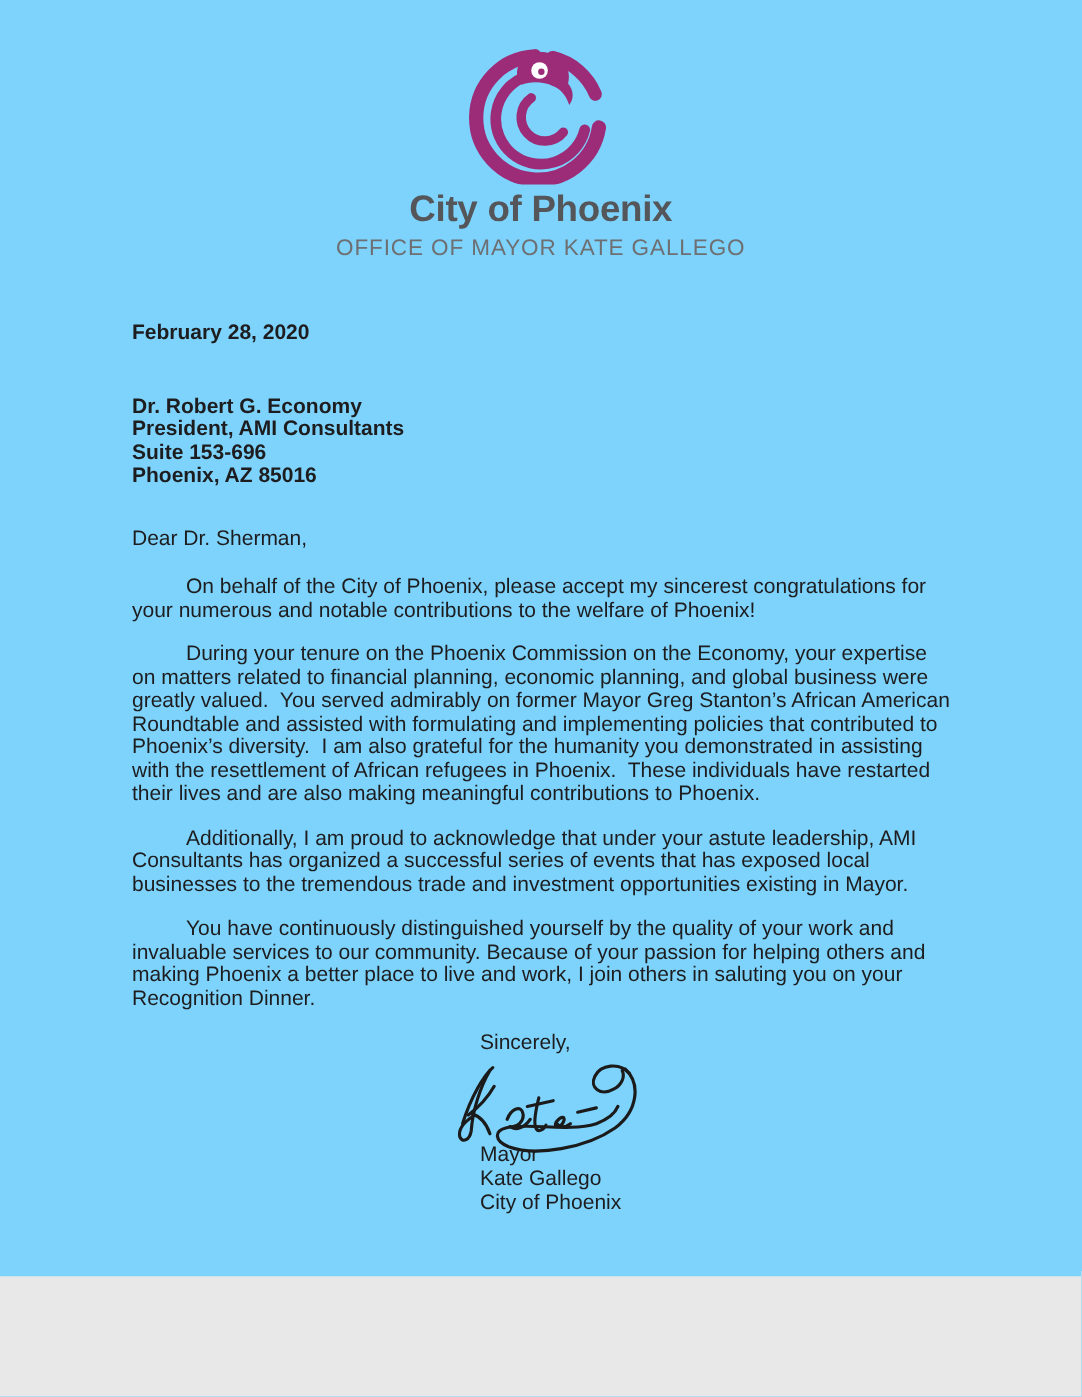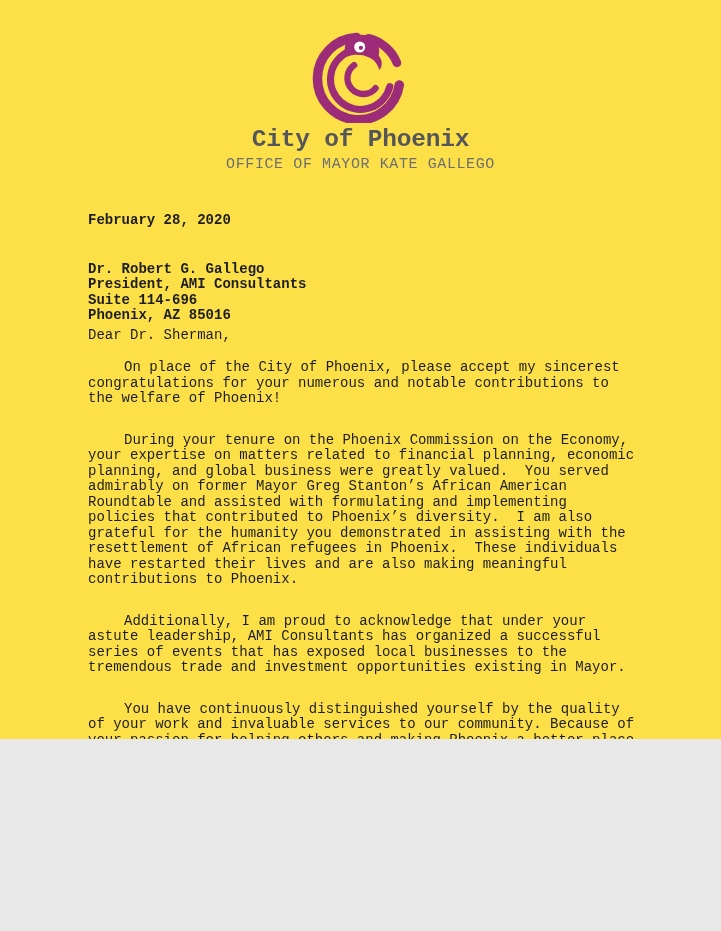--- a/index.html
+++ b/index.html
@@ -1,23 +1,23 @@
 <!DOCTYPE html>
 <html><head>
 <meta charset="utf-8">
 <style>
   * { margin: 0; padding: 0; box-sizing: border-box; }
   html, body { background: #e8e8e8; }
   .page {
     position: relative;
     width: 721px;
-    height: 739px;
+    height: 851px;
     margin: 0 auto;
-    background: #fde047;
-    font-family: Liberation Mono, monospace;
+    background: #7dd3fc;
+    font-family: Liberation Sans, sans-serif;
     color: #1d1d1f;
     overflow: hidden;
   }
   
   .letterhead {
     padding-top: 28px;
     text-align: center;
   }
   .logo-wrap { display: block; width: 97px; height: 95px; margin: 0 auto; }
   .org-name {
@@ -34,27 +34,27 @@
     color: #6d6f73;
   }
   
   .letter {
     margin: 37px 84px 0 88px;
     font-size: 14px;
     line-height: 15.5px;
   }
   .date-line { font-weight: bold; margin-top: 40px; }
   .recipient-block { margin-top: 33px; font-weight: bold; }
-  .salutation { margin-top: 4px; }
+  .salutation { margin-top: 26px; }
   .body-para {
     margin: 17px 0 0 0;
     text-indent: 36px;
     white-space: pre-wrap;
   }
-  .body-para + .body-para { margin-top: 26px; }
+  .body-para + .body-para { margin-top: 14px; }
   
   .closing { margin: 14px 0 0 232px; }
   .signature-svg {
     display: block;
     margin: 1px 0 -16px -26px;
   }
   .signer-block { line-height: 16px; }
   
   .page-footer {
     position: absolute;
@@ -93,29 +93,29 @@
       </svg>
     </span>
     <div class="org-name">City of Phoenix</div>
     <div class="office-line">OFFICE OF MAYOR KATE GALLEGO</div>
   </header>
 
   <main class="letter">
     <div class="date-line">February 28, 2020</div>
 
     <div class="recipient-block">
-      <div>Dr. Robert G. Gallego</div>
+      <div>Dr. Robert G. Economy</div>
       <div>President, AMI Consultants</div>
-      <div>Suite 114-696</div>
+      <div>Suite 153-696</div>
       <div>Phoenix, AZ 85016</div>
     </div>
 
     <div class="salutation">Dear Dr. Sherman,</div>
 
-    <p class="body-para">On place of the City of Phoenix, please accept my sincerest congratulations for your numerous and notable contributions to the welfare of Phoenix!</p>
+    <p class="body-para">On behalf of the City of Phoenix, please accept my sincerest congratulations for your numerous and notable contributions to the welfare of Phoenix!</p>
     <p class="body-para">During your tenure on the Phoenix Commission on the Economy, your expertise on matters related to financial planning, economic planning, and global business were greatly valued.  You served admirably on former Mayor Greg Stanton’s African American Roundtable and assisted with formulating and implementing policies that contributed to Phoenix’s diversity.  I am also grateful for the humanity you demonstrated in assisting with the resettlement of African refugees in Phoenix.  These individuals have restarted their lives and are also making meaningful contributions to Phoenix.</p>
     <p class="body-para">Additionally, I am proud to acknowledge that under your astute leadership, AMI Consultants has organized a successful series of events that has exposed local businesses to the tremendous trade and investment opportunities existing in Mayor.</p>
     <p class="body-para">You have continuously distinguished yourself by the quality of your work and invaluable services to our community. Because of your passion for helping others and making Phoenix a better place to live and work, I join others in saluting you on your Recognition Dinner.</p>
 
     <div class="closing">
       <div>Sincerely,</div>
       <span>
         <svg class="signature-svg" viewBox="0 0 170 76" width="163" height="73" aria-hidden="true">
           <g fill="none" stroke="#1b1b1b" stroke-width="2.2" stroke-linecap="round" stroke-linejoin="round">
 

